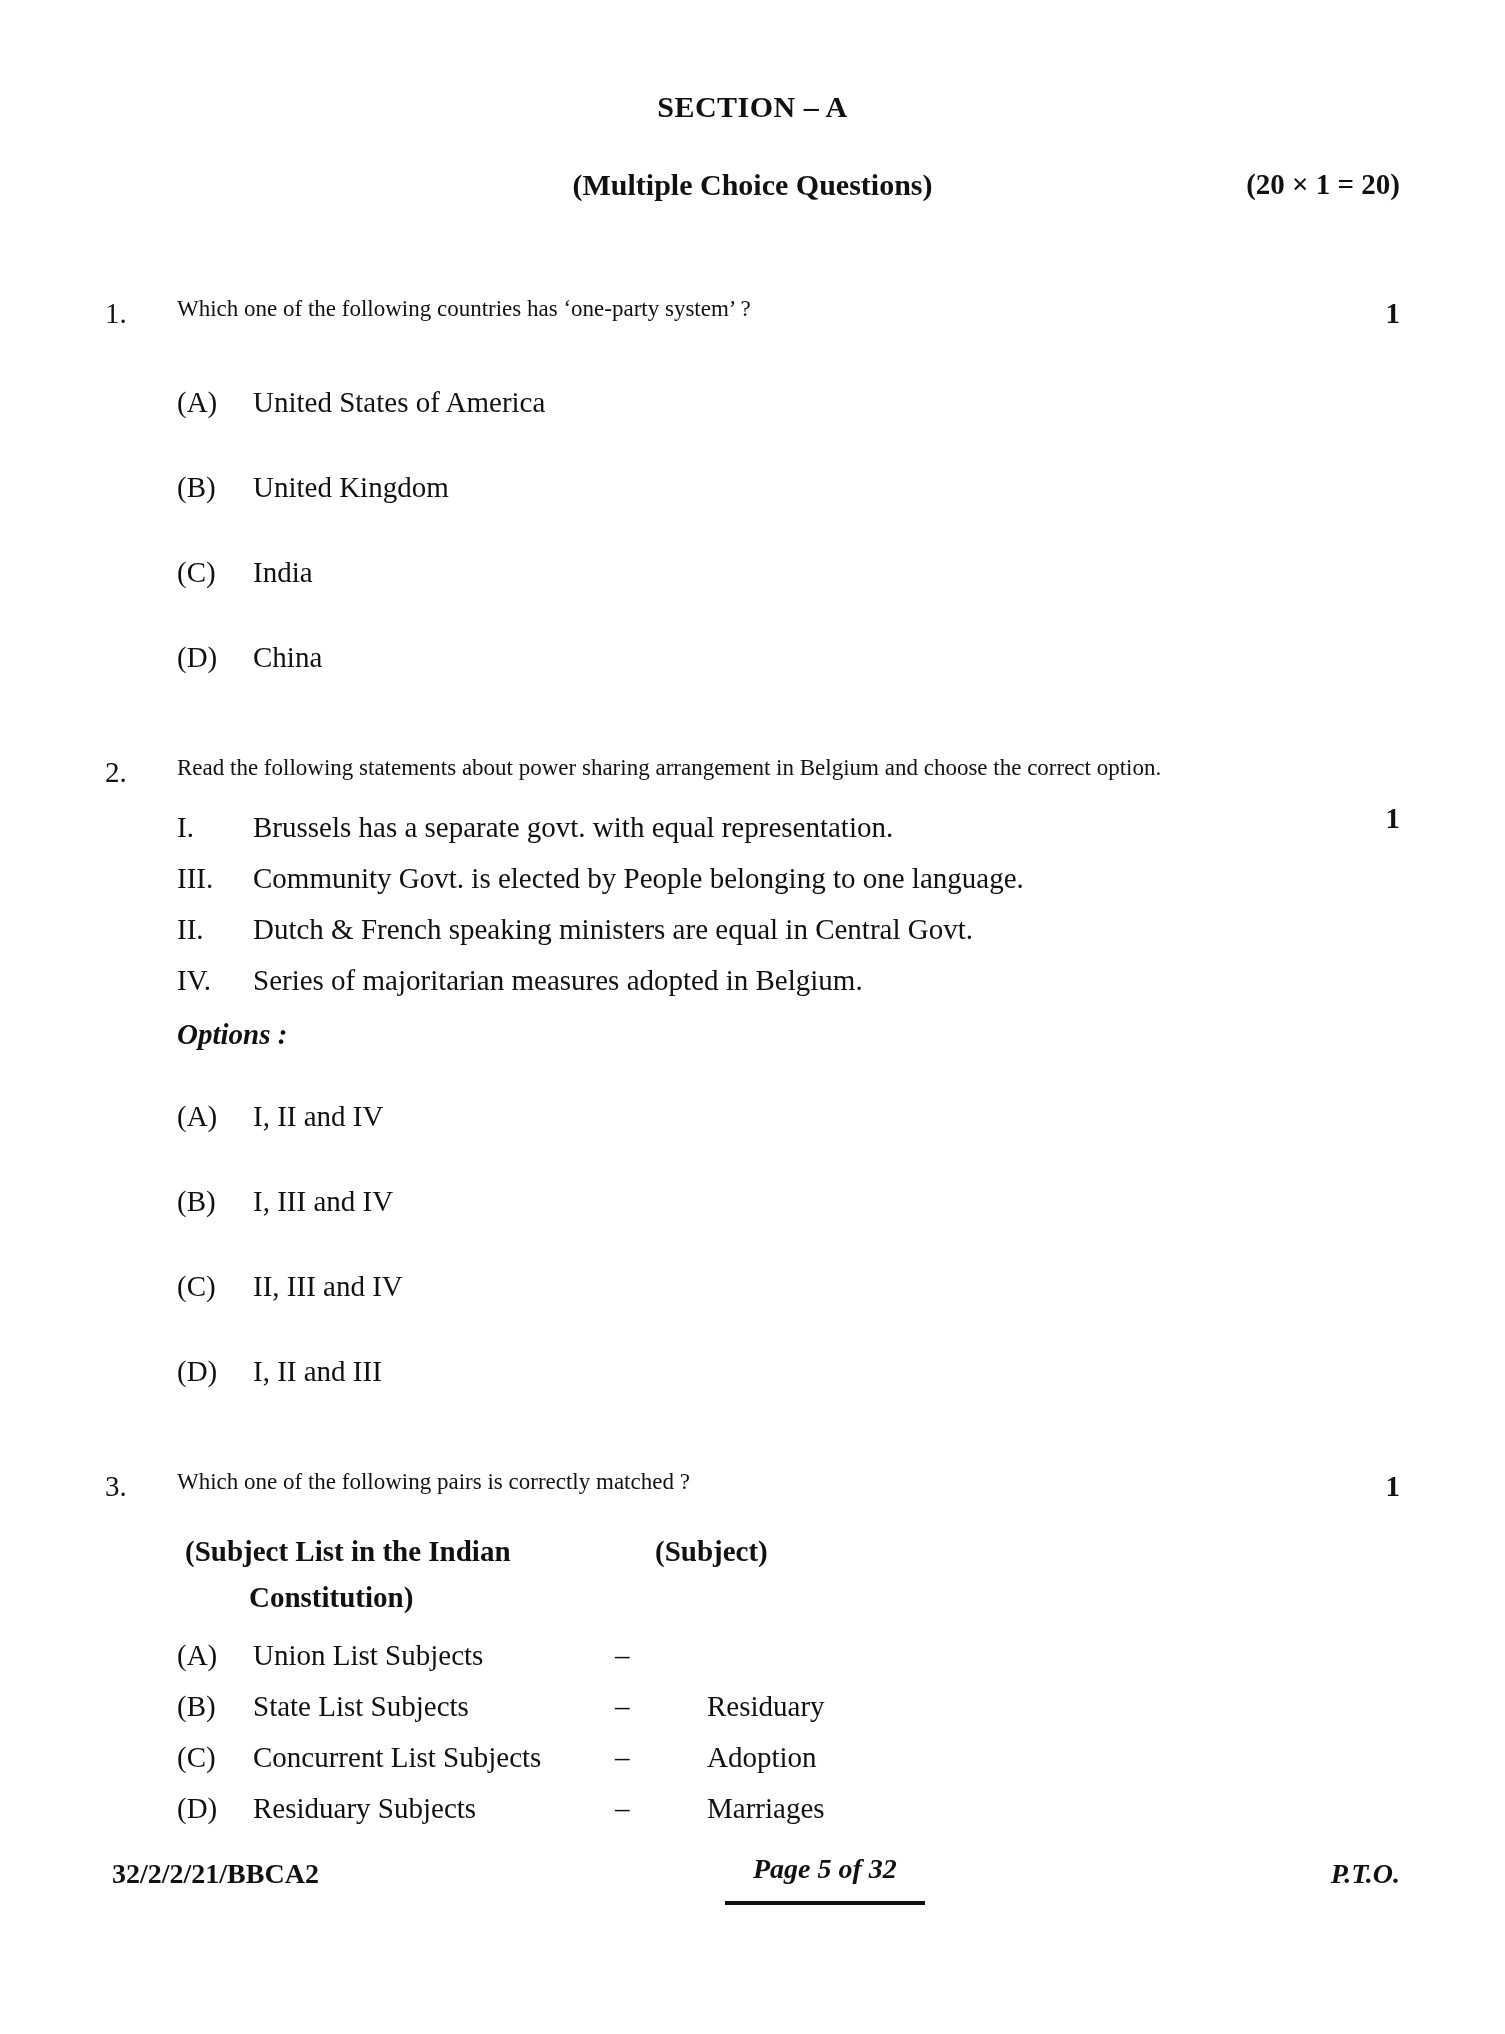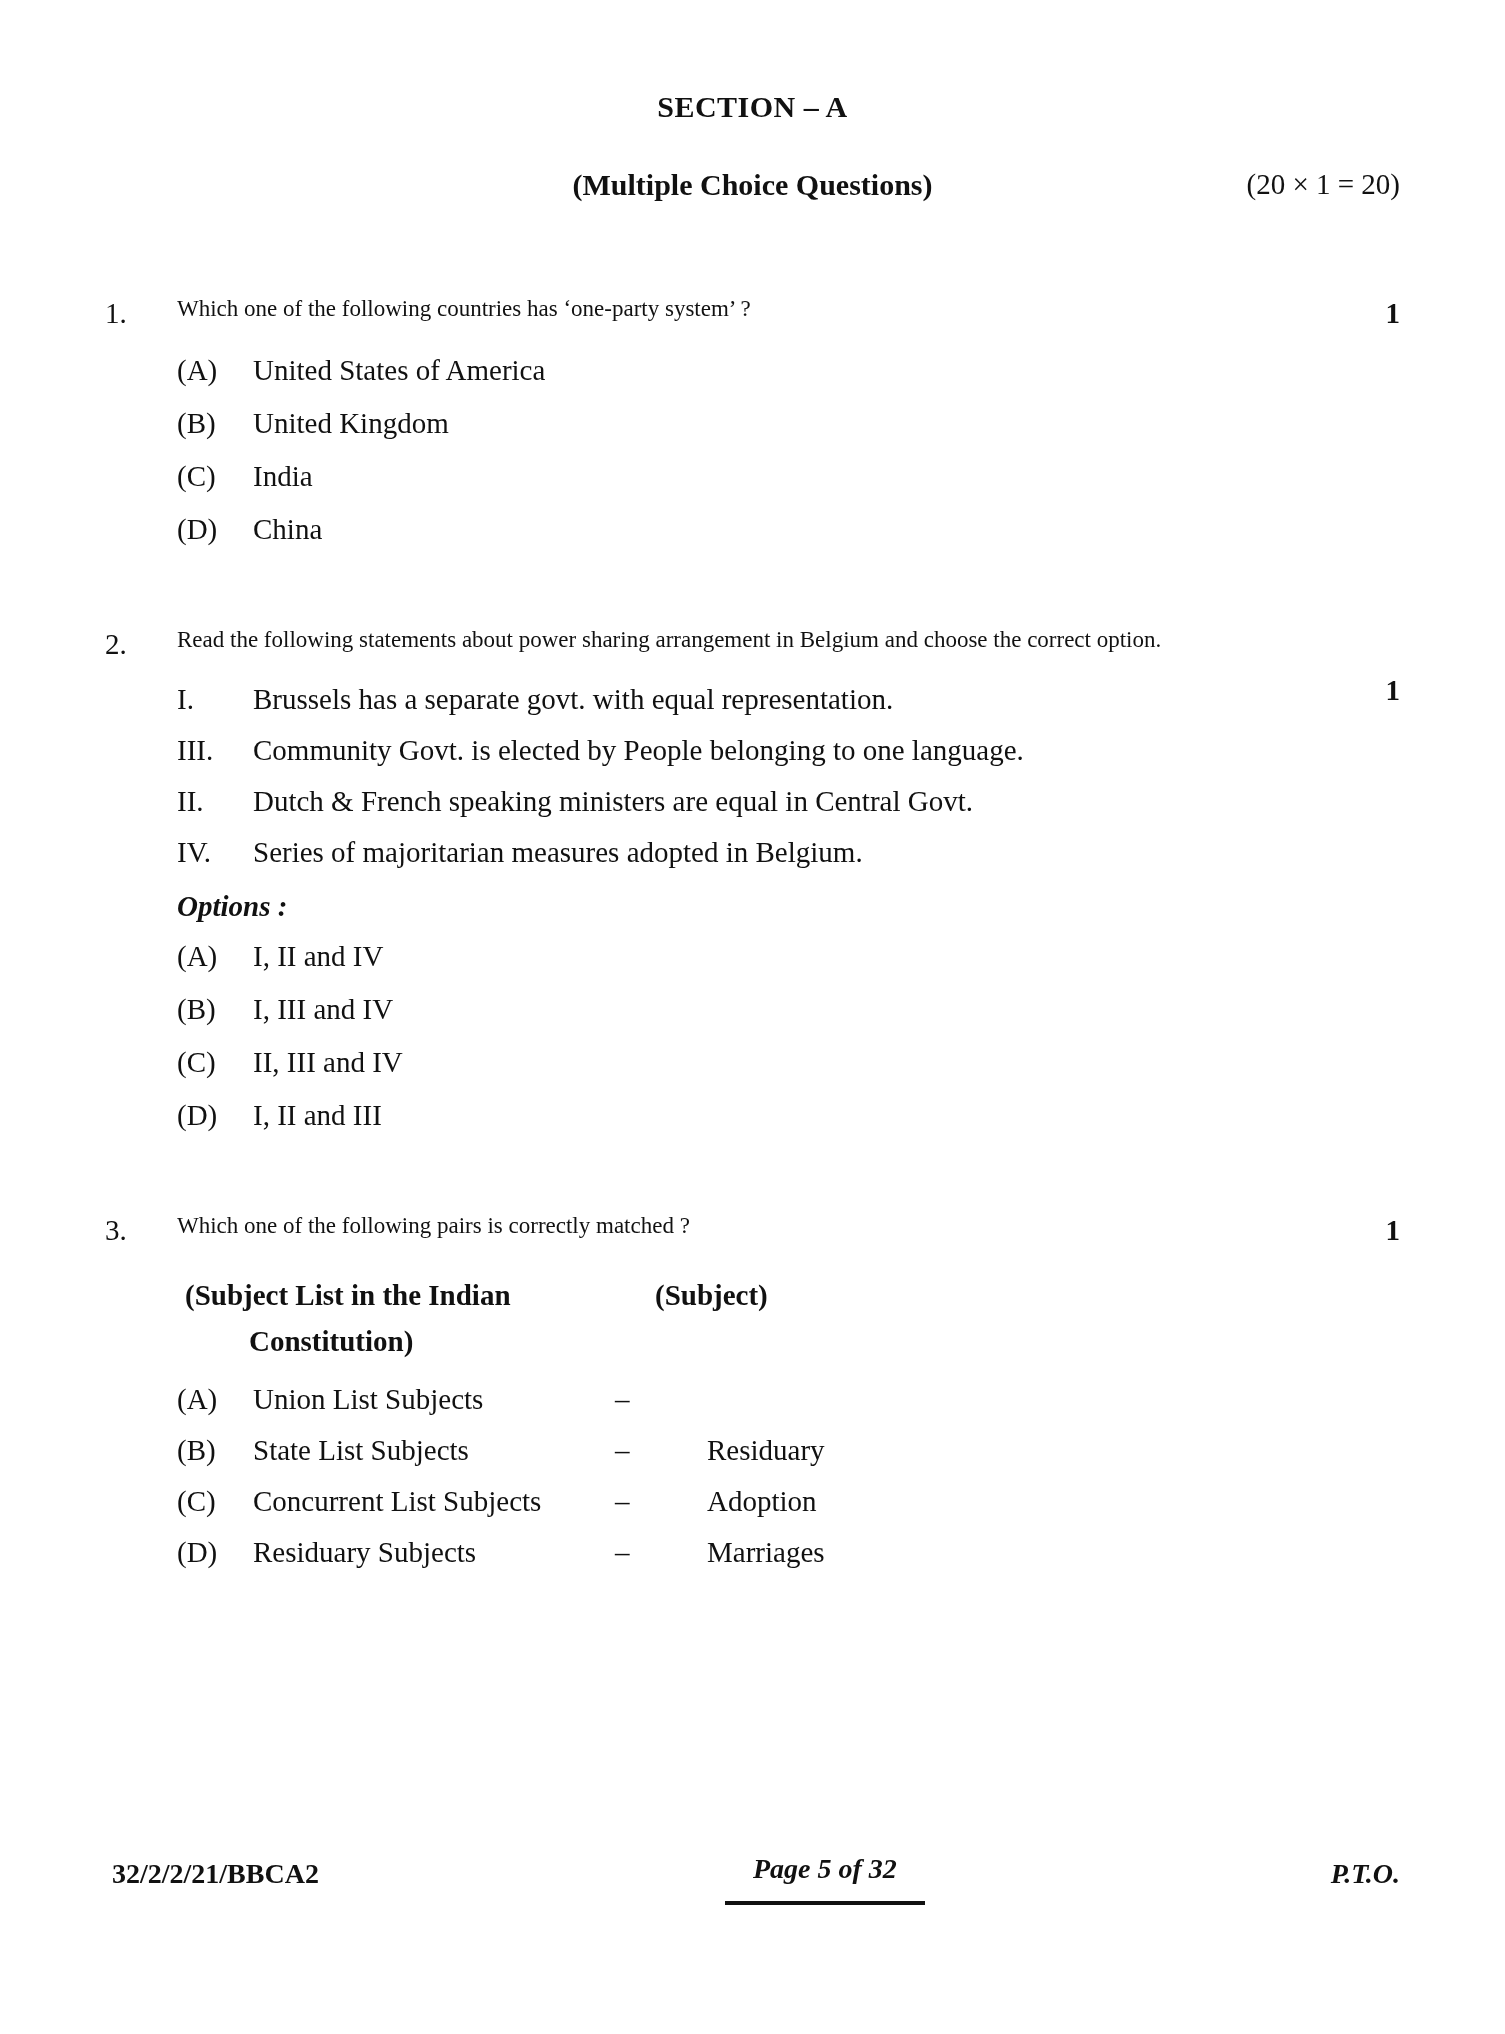--- a/index.html
+++ b/index.html
@@ -38,21 +38,21 @@
   }
   .subhead {
     font-weight: bold;
     font-size: 30px;
     text-align: center;
   }
   .marks-total {
     position: absolute;
     right: 0;
     top: 0;
-    font-weight: normal;
+    font-weight: bold;
     font-size: 29px;
     white-space: nowrap;
   }
   .q {
     position: relative;
     margin-bottom: 10px;
   }
   .q-head {
     display: flex;
     align-items: flex-start;
@@ -90,21 +90,21 @@
     display: flex;
     align-items: baseline;
     font-size: 29px;
     line-height: 1.62;
     margin-bottom: 6px;
   }
   .opt-label {
     width: 76px;
     flex: 0 0 76px;
   }
-  .opt-text { flex: 1 1 auto; }
+  .opt-text { flex: 1 1 auto; margin-top: 32px; }
 
   .statements {
     margin-top: 8px;
     padding-left: 72px;
   }
   .stmt {
     display: flex;
     align-items: baseline;
     font-size: 29px;
     line-height: 1.62;

